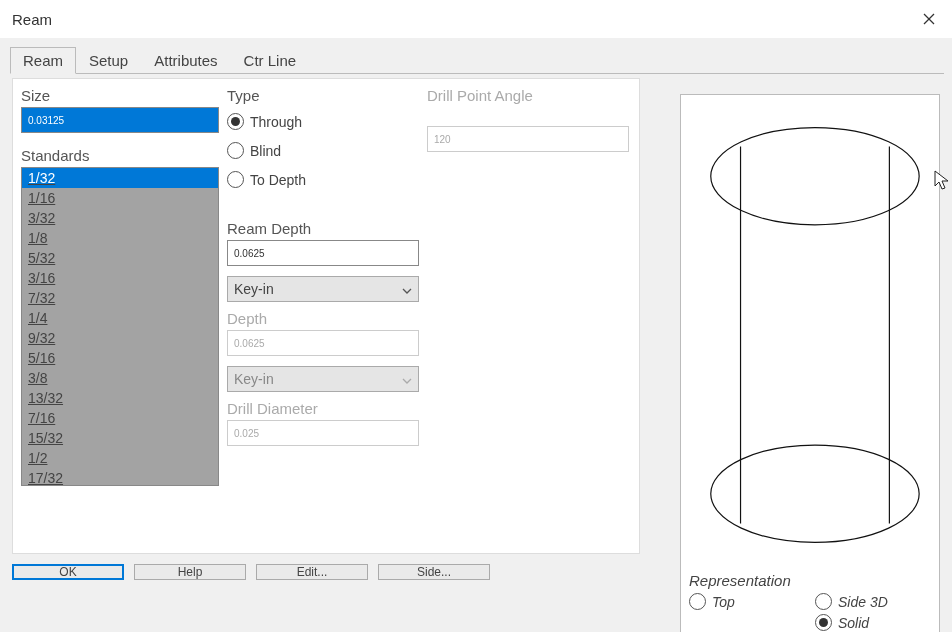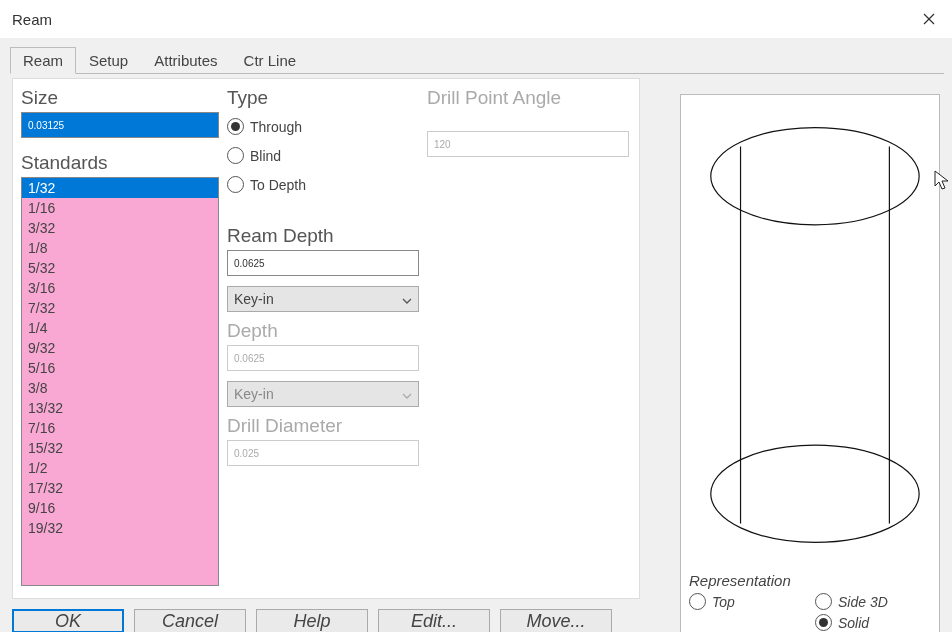--- a/index.html
+++ b/index.html
@@ -78,21 +78,21 @@
   border: 1px solid #ddd;
   padding: 8px 10px 12px 8px;
   min-height: 476px;
 }
 
 .col1 { width: 206px; padding-right: 8px;}
 .col2 { width: 200px; padding-right: 8px;}
 .col3 { flex: 1; }
 
 .group-label {
-  font-size: 19px;
+  font-size: 15px;
   color: #555;
   margin-bottom: 3px;
   position: relative;
   white-space: nowrap;
 }
 .group-label::after {
   content: "";
   position: absolute;
   top: 50%;
   margin-left: 6px;
@@ -117,24 +117,25 @@
   color: #fff;
 }
 input[type="text"].disabled, input[type="text"]:disabled {
   color: #aaa;
   background: #fff;
   border: 1px solid #ccc;
 }
 
 .listbox {
   border: 1px solid #888;
-  background: #f9a8d4;
-  height: 409px;
+  background: #a3a3a3;
+  height: 319px;
   overflow-y: scroll;
   font-size: 14px;
+  text-decoration: underline;
 }
 .listbox .item {
   padding: 0px 6px;
   cursor: pointer;
   line-height: 20px;
 }
 .listbox .item.selected {
   background: #0078d7;
   color: #fff;
 }
@@ -182,29 +183,28 @@
   transform: translateY(-50%);
 }
 
 .buttons-row {
   display: flex;
   gap: 10px;
   margin-top: 10px;
 }
 .btn {
   width: 112px;
-  height: 24px;
+  height: 16px;
   border: 1px solid #aaa;
   background: #eaeaea;
   display: flex;
   align-items: center;
   justify-content: center;
-  font-size: 18px;
-  cursor: pointer;
-  font-style: italic;
+  font-size: 12px;
+  cursor: pointer;
 }
 .btn.primary { border: 2px solid #0078d7; background: #eaeaea; }
 
 .right-pane {
   position: absolute;
   left: 680px;
   top: 56px;
   width: 260px;
   height: 560px;
   border: 1px solid #bbb;
@@ -325,24 +325,23 @@
         </div>
 
         <div class="col3">
           <div class="group-label disabled" style="margin-bottom:22px;">Drill Point Angle</div>
           <input type="text" disabled="" class="disabled" value="120" style="">
         </div>
       </div>
 
       <div class="buttons-row">
         <div class="btn primary">OK</div>
-        <div class="btn">Cancel</div>
         <div class="btn">Help</div>
         <div class="btn">Edit...</div>
-        <div class="btn">Move...</div>
+        <div class="btn">Side...</div>
       </div>
     </div>
   </div>
 
   <div class="right-pane">
     <svg class="preview-svg" viewBox="0 0 260 470">
       <ellipse cx="135" cy="80" rx="105" ry="49" fill="none" stroke="#111" stroke-width="1.2"></ellipse>
       <ellipse cx="135" cy="400" rx="105" ry="49" fill="none" stroke="#111" stroke-width="1.2"></ellipse>
       <line x1="60" y1="50" x2="60" y2="430" stroke="#111" stroke-width="1.2"></line>
       <line x1="210" y1="50" x2="210" y2="430" stroke="#111" stroke-width="1.2"></line>

